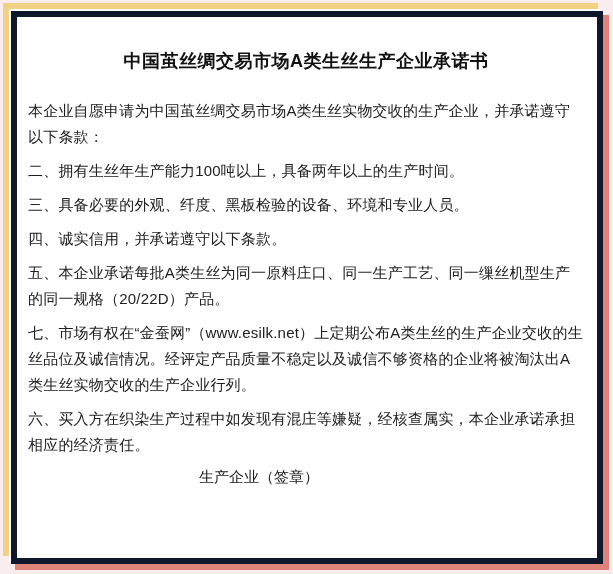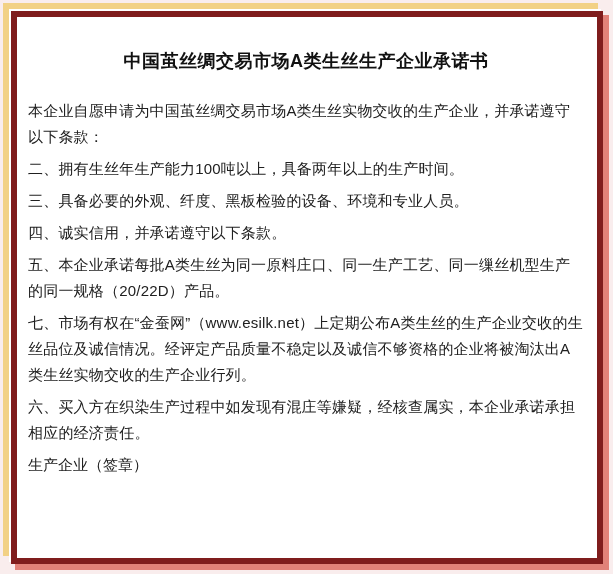--- a/index.html
+++ b/index.html
@@ -34,47 +34,47 @@
     box-sizing: border-box;
     z-index: 2;
   }
   .page {
     position: absolute;
     left: 11px;
     top: 11px;
     width: 592px;
     height: 553px;
     background: #ffffff;
-    border: 6px solid #7f1d1d;
+    border: 6px solid #0f172a;
     box-sizing: border-box;
     box-shadow: -2px -2px 0 0 #ffffff;
     z-index: 3;
   }
   .content {
     padding: 31px 13px 0 11px;
     color: #202020;
     font-size: 15px;
     line-height: 26px;
   }
   .doc-title {
     font-size: 18px;
     font-weight: bold;
     text-align: center;
     color: #111111;
     margin: 0 0 24px 0;
     line-height: 26px;
     letter-spacing: 0.5px;
   }
   .para {
-    margin: 0 0 6px 0;
+    margin: 8px 0 6px 0;
     letter-spacing: 0.2px;
   }
   .sign-line {
     margin: 6px 0 0 0;
-    text-align: left;
+    text-align: center;
     padding-right: 94px;
   }
   .date-line {
     margin: 6px 0 0 0;
     text-align: right;
     padding-right: 94px;
   }
 </style>
 </head>
 <body>

